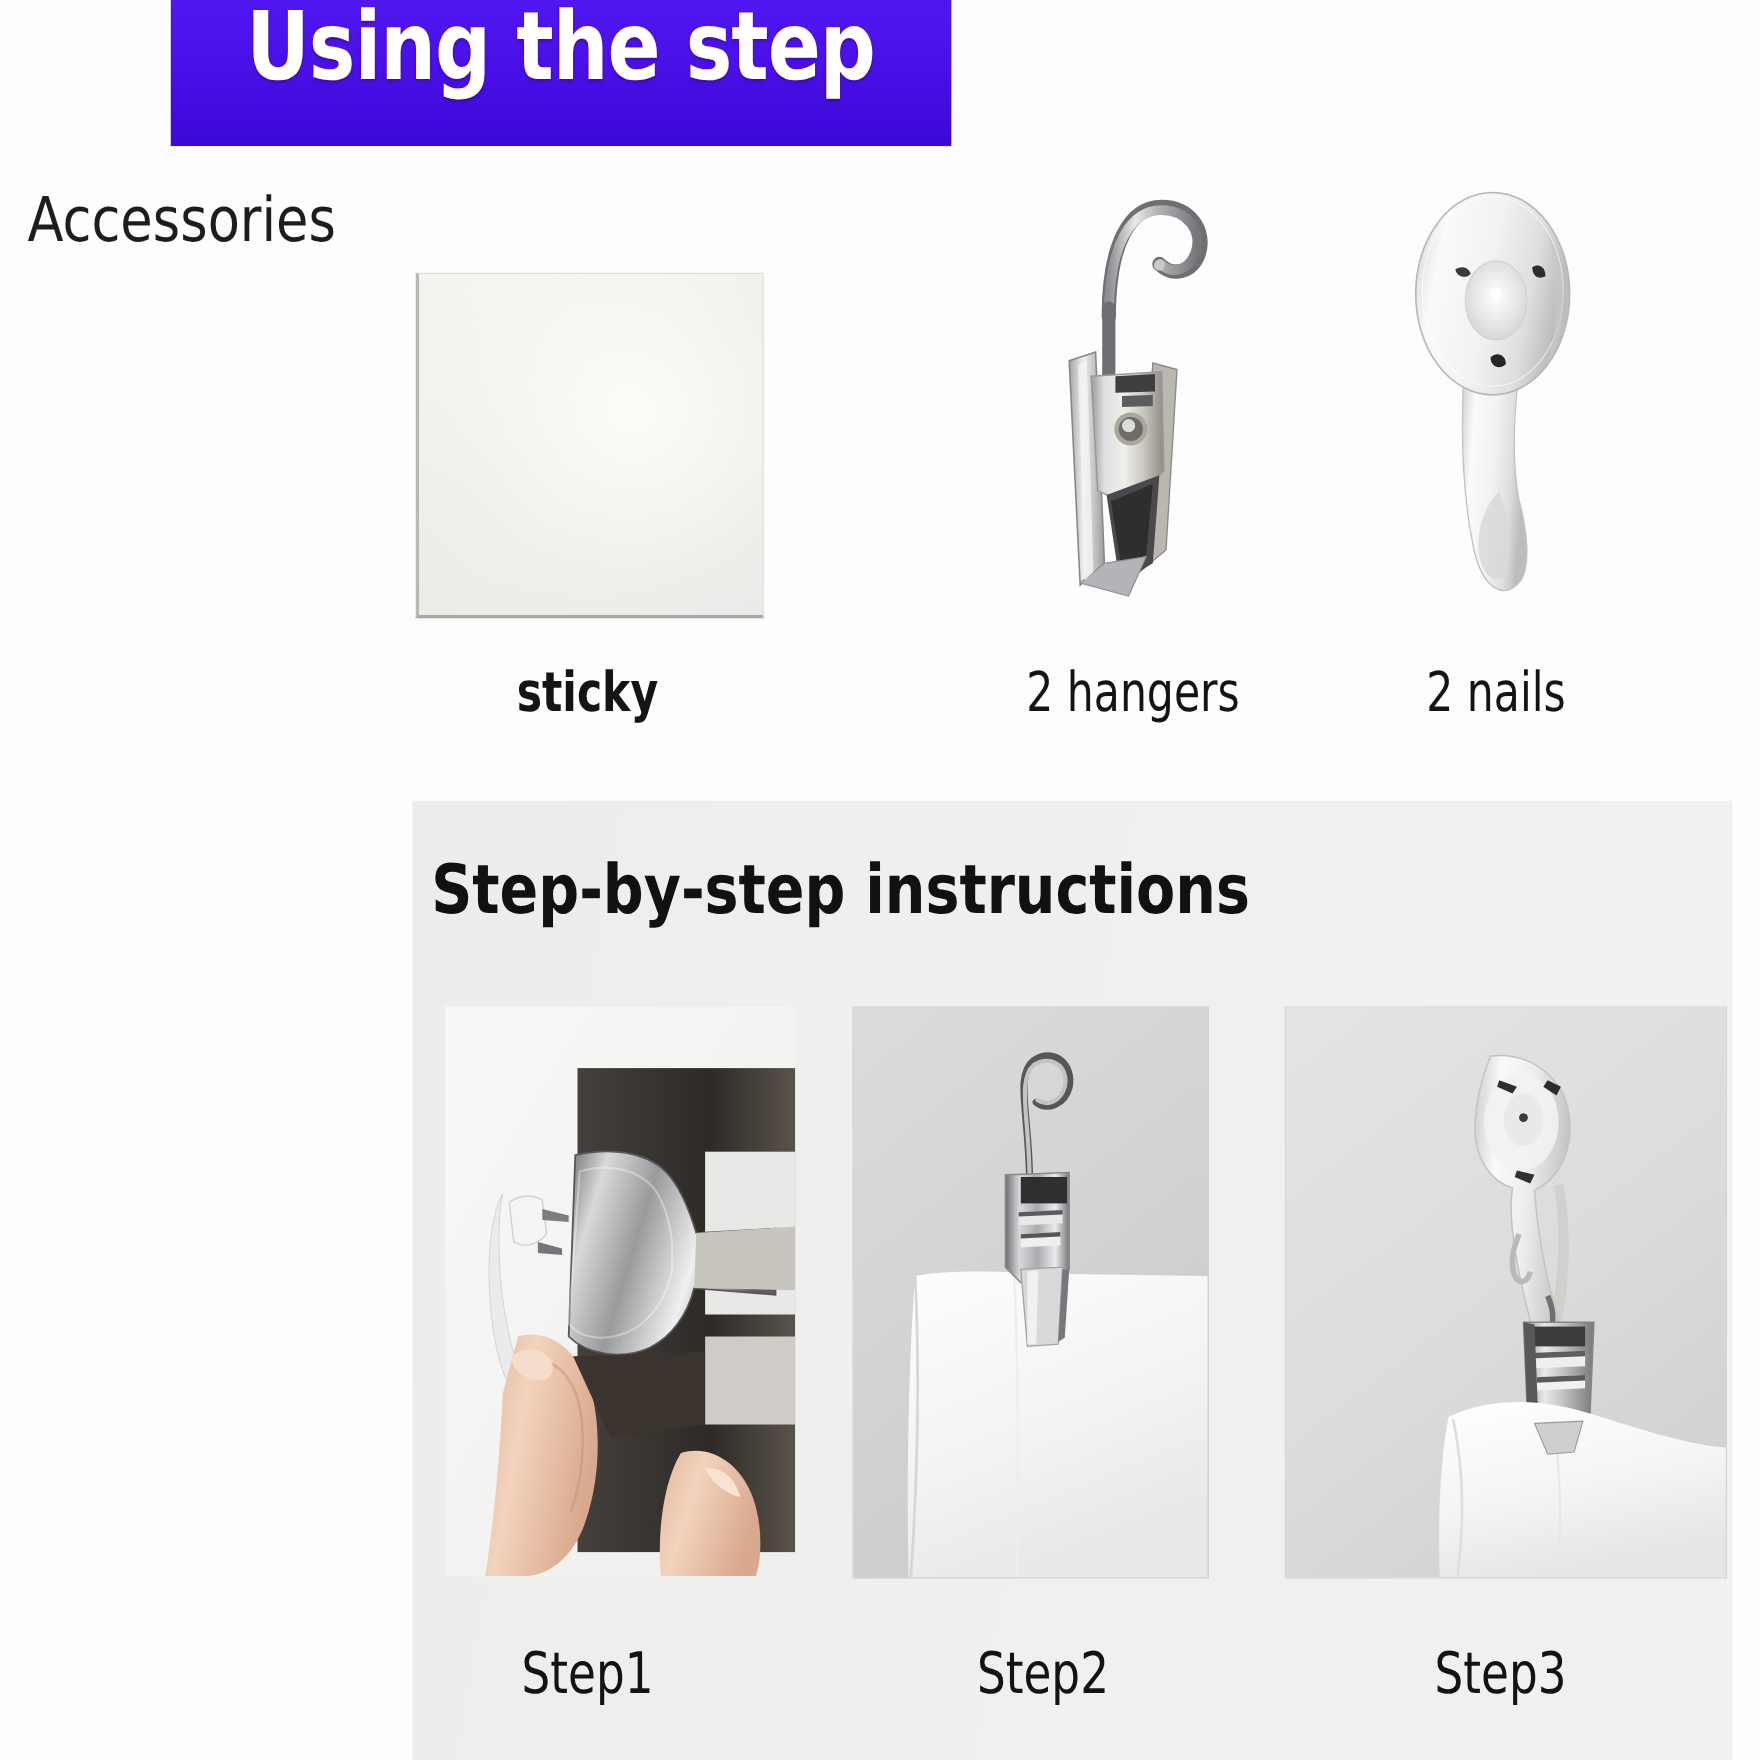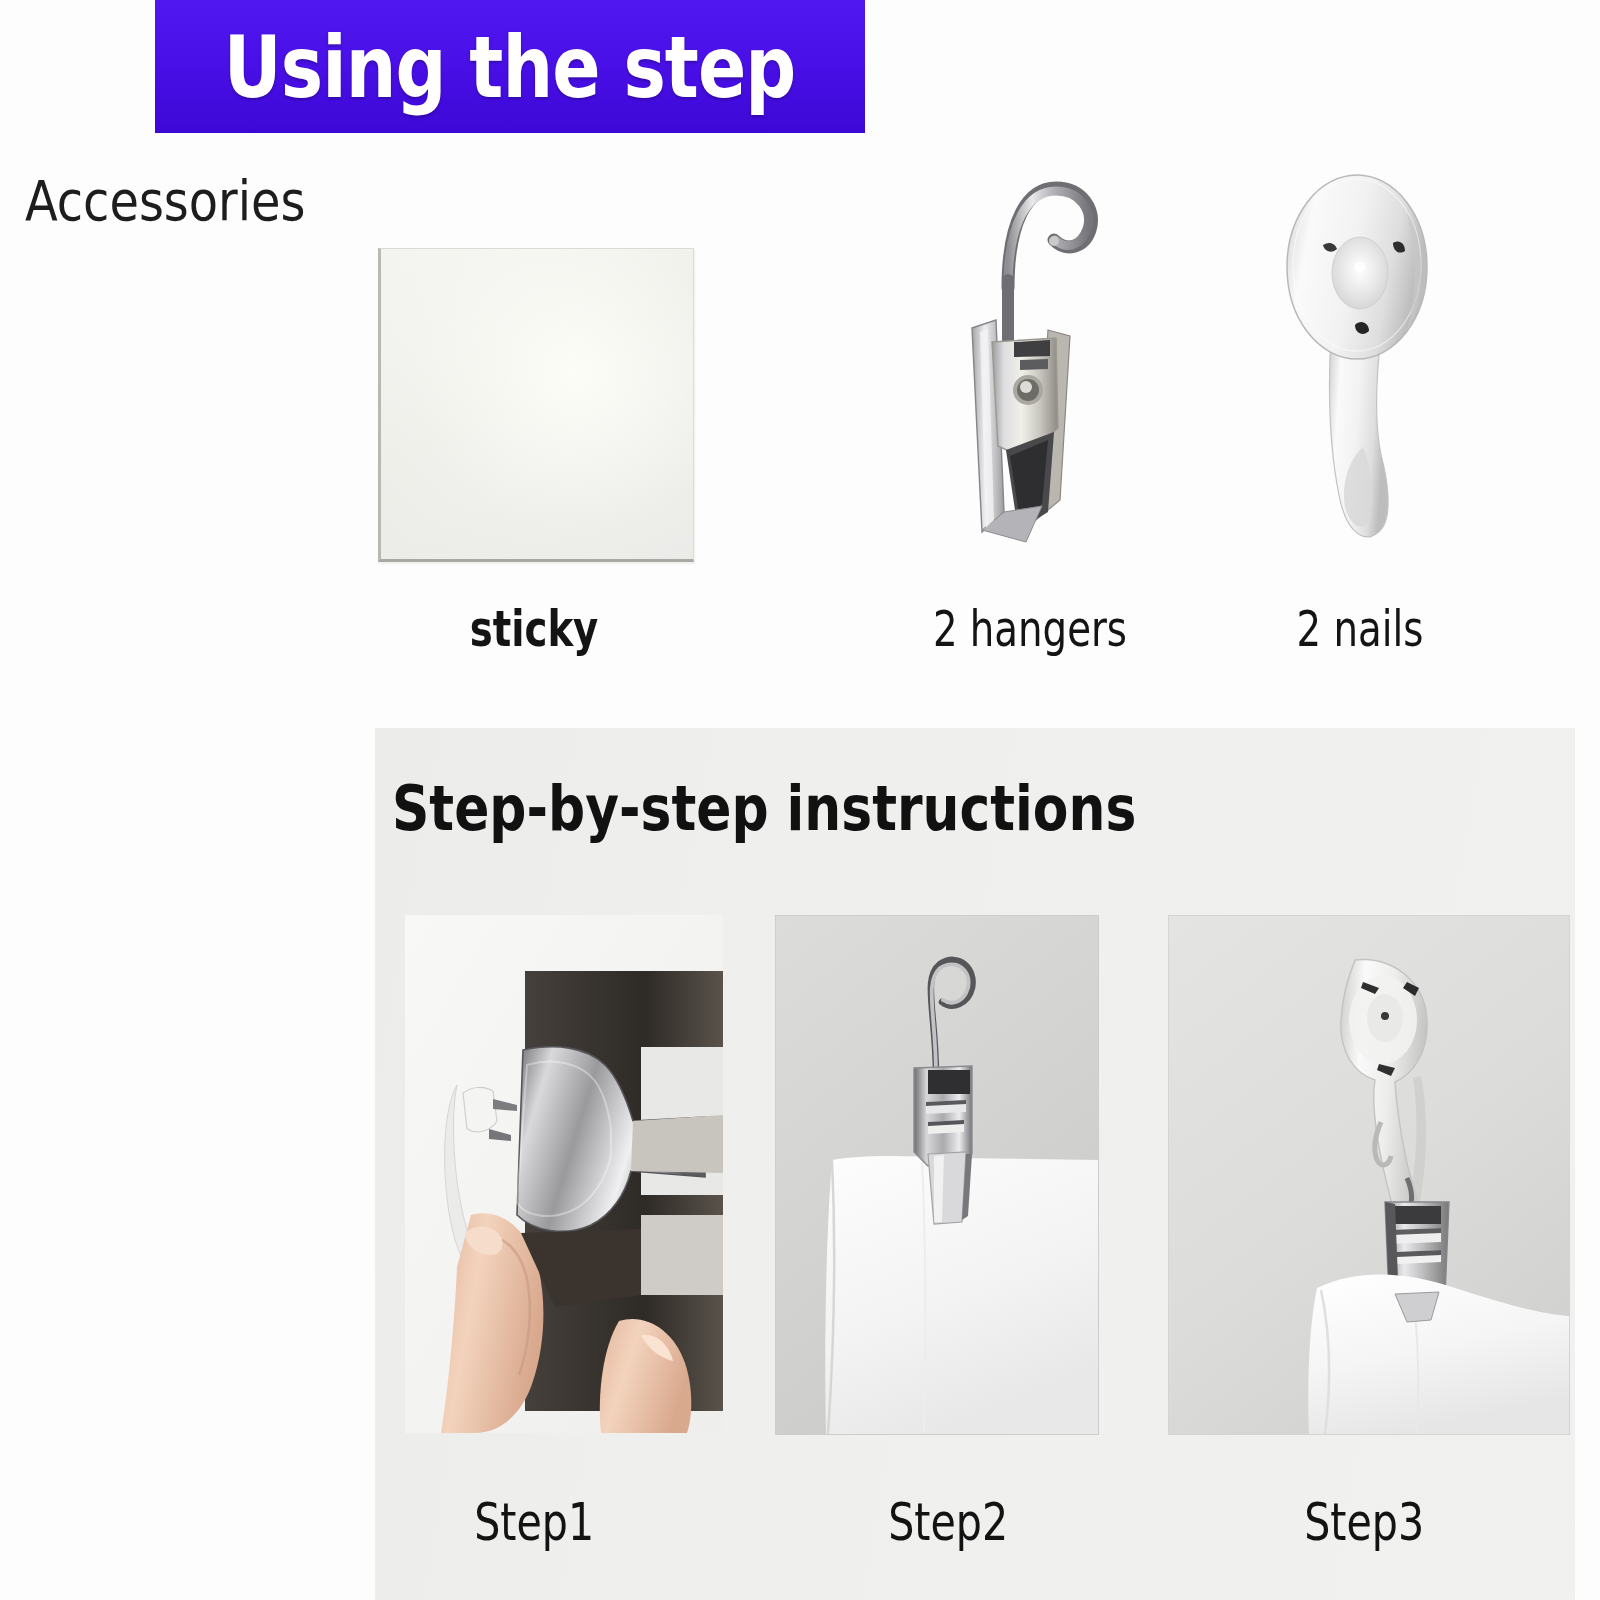--- a/index.html
+++ b/index.html
@@ -8,21 +8,21 @@
     background:#fdfdfd;
     font-family:"Liberation Sans", sans-serif;
     overflow:hidden;
     position:relative;
   }
   .stage{position:absolute;inset:0;}
 
   
   .title-banner{
     position:absolute;left:155px;top:0;width:710px;height:133px;
-    display:flex;align-items:center;justify-content:center;
+    display:flex;justify-content:center;
   }
   .title-text{
     color:#ffffff;
     font-family:"Liberation Sans Narrow","DejaVu Sans Condensed","Liberation Sans",sans-serif;
     font-weight:bold;
     font-size:86px;
     letter-spacing:-1px;
     transform:scaleX(0.92);
     line-height:1;
     white-space:nowrap;

